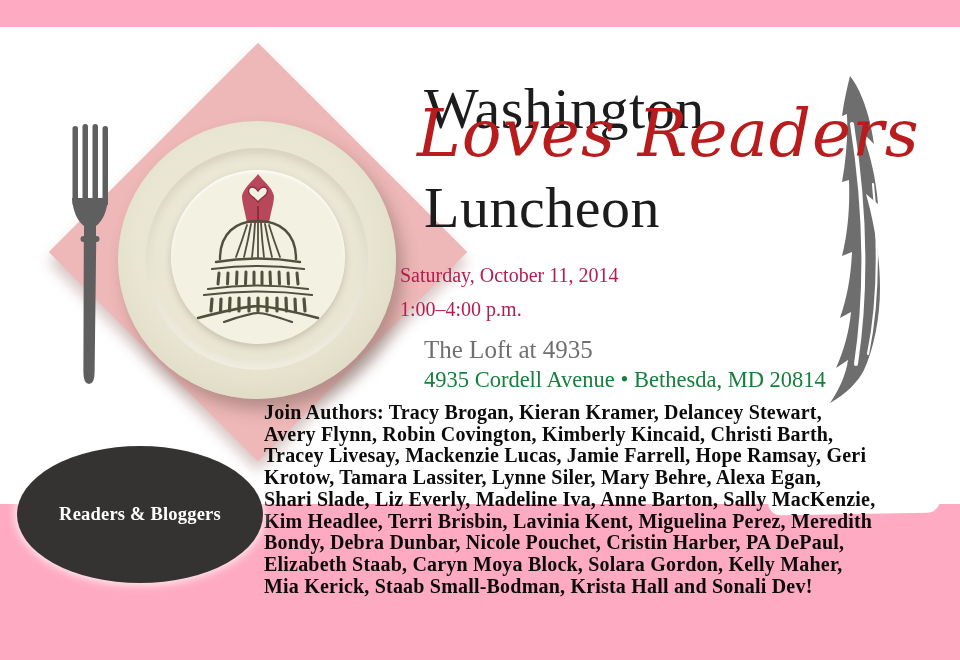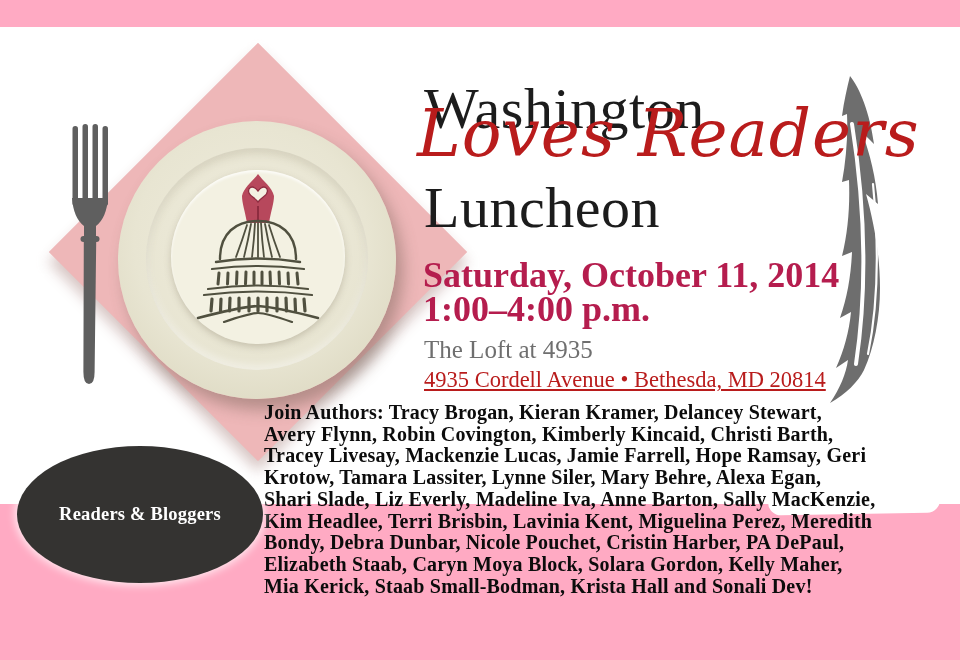--- a/index.html
+++ b/index.html
@@ -30,24 +30,24 @@
   .feather{position:absolute;left:816px;top:66px;}
 
   
   .t-washington{position:absolute;left:424px;top:68px;font-size:58px;line-height:1;
                 color:#1c1c1c;letter-spacing:0.5px;margin-top:12px;}
   .t-script{position:absolute;left:417px;top:101px;font-size:66px;line-height:1;
             font-style:italic;color:#b91c1c;letter-spacing:1px;font-family:"DejaVu Serif",serif;}
   .t-luncheon{position:absolute;left:424px;top:179px;font-size:58px;line-height:1;
               color:#1c1c1c;letter-spacing:0.5px;}
 
-  .date-block{position:absolute;left:423px;top:258px;font-weight:bold;color:#b51d4e;
-              font-size:36px;line-height:34px;}
+  .date-block{position:absolute;left:400px;top:258px;font-weight:normal;color:#b51d4e;
+              font-size:20px;line-height:34px;}
   .venue-name{position:absolute;left:424px;top:336px;font-size:25px;color:#6f6f6f;}
-  .venue-address{position:absolute;left:424px;top:367px;font-size:22.5px;color:#b91c1c;text-decoration:underline;}
+  .venue-address{position:absolute;left:424px;top:367px;font-size:22.5px;color:#15803d;}
 
   
   .white-patch{position:absolute;left:768px;top:486px;width:172px;height:28px;background:#ffffff;
                border-radius:13px;transform:rotate(-1deg);}
   .authors{position:absolute;left:264px;top:402px;width:696px;text-align:left;
            font-weight:bold;color:#0c0c0c;font-size:20px;line-height:21.7px;letter-spacing:0.2px;}
 
   
   .oval{position:absolute;left:17px;top:446px;width:246px;height:137px;border-radius:50%;
         background:#343331;box-shadow:0 0 9px 2px rgba(255,255,255,0.8);

